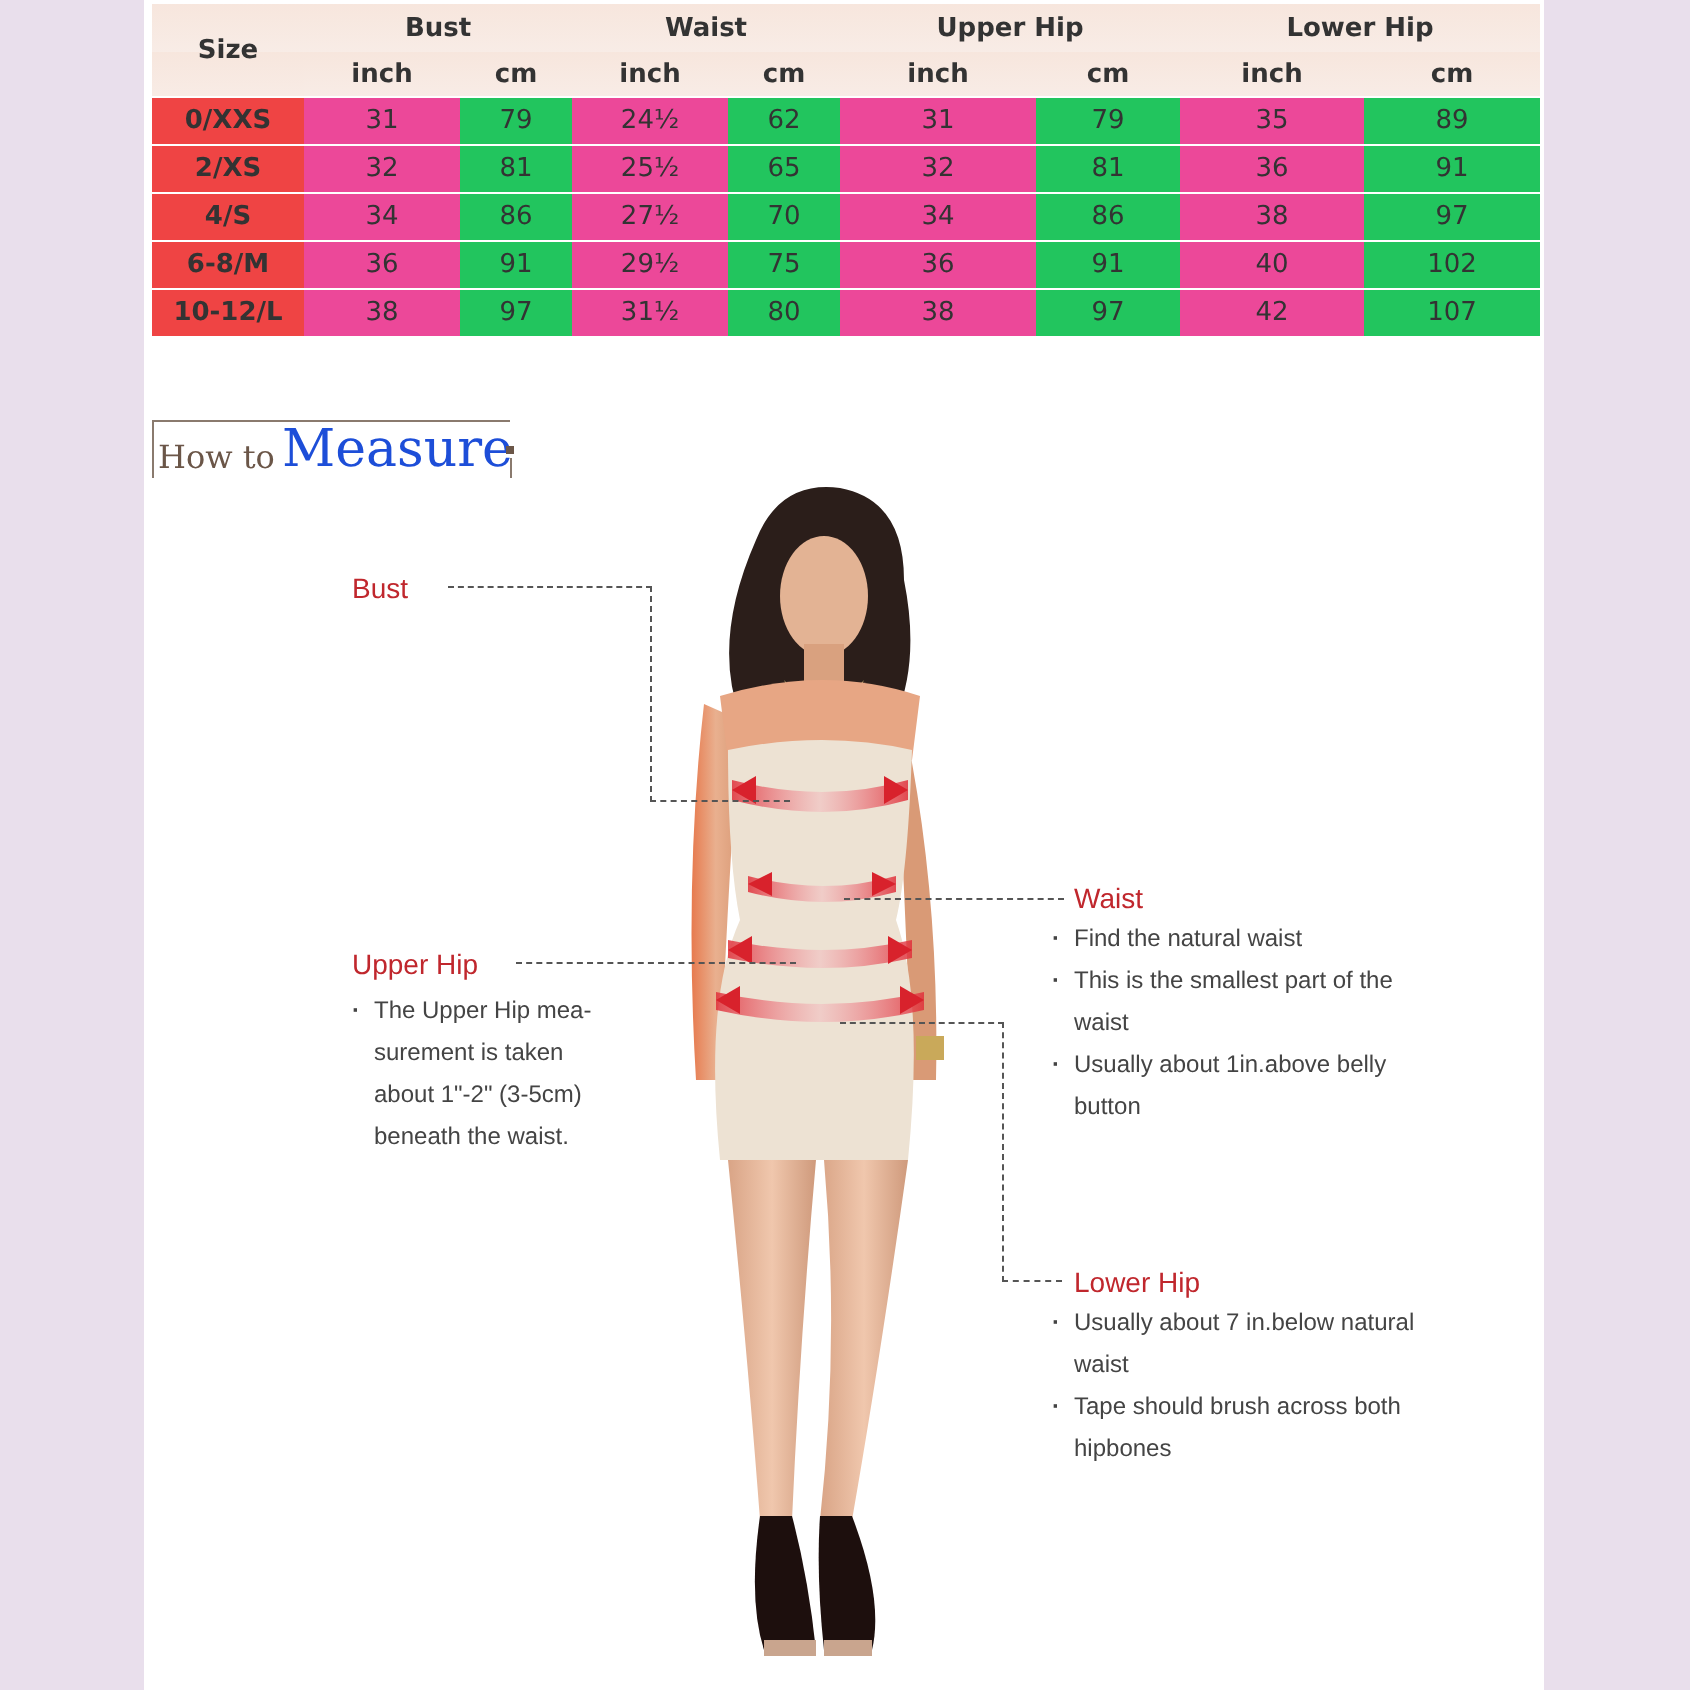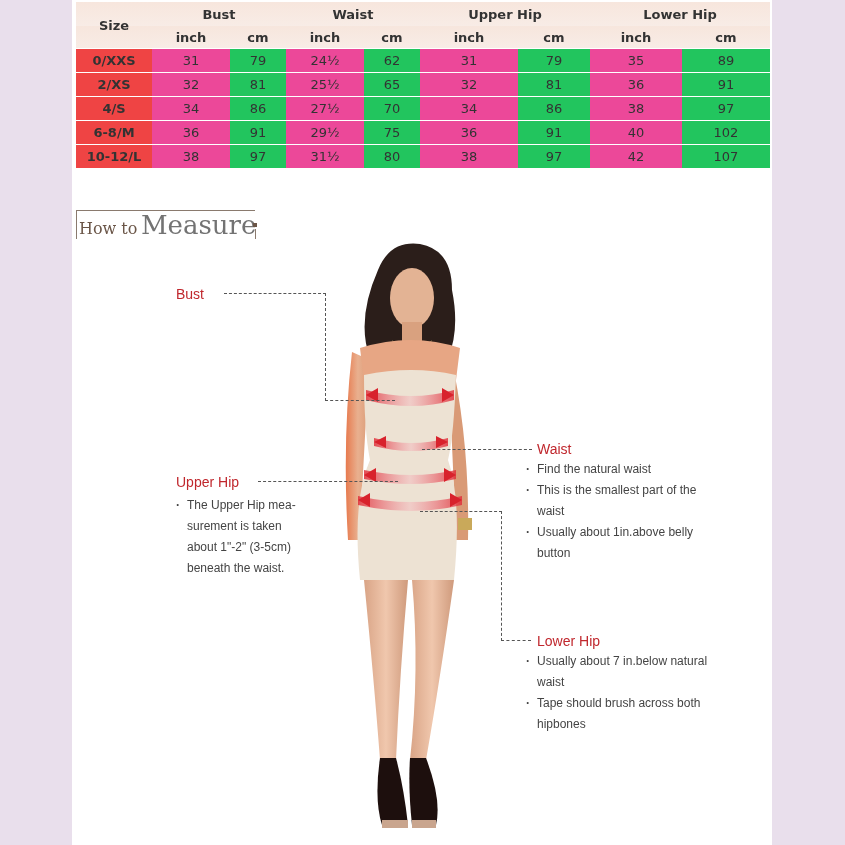--- a/index.html
+++ b/index.html
@@ -14,21 +14,21 @@
   .hdr-unit { height:22px; font-weight:bold; font-size:13px; color:#222; }
   .size-cell { font-weight:bold; color:#111; background:#ef4444; font-size:13px; }
   .cell-w { background:#ec4899; }
   .cell-g { background:#22c55e; }
   .body-row td { height:23px; border-top:1px solid #fff; }
   .col-size { width:76px; }
 
   
   .how-to { position:absolute; left:76px; top:181px; width:178px; height:28px; border-top:1px solid #8a7a6e; border-left:1px solid #8a7a6e;margin-top:29px; }
   .how-to-small { position:absolute; left:2px; top:8px; font-family:"DejaVu Serif", serif; font-size:16px; color:#6b5648; }
-  .how-to-big { position:absolute; left:64px; top:-1px; font-family:"DejaVu Serif", serif; font-size:26px; color:#737373; }
+  .how-to-big { position:absolute; left:64px; top:-1px; font-family:"DejaVu Serif", serif; font-size:26px; color:#1d4ed8; }
   .how-to-dot { position:absolute; left:176px; top:12px; width:4px; height:4px; background:#6b5648; }
   .how-to-tick { position:absolute; left:178px; top:18px; width:1px; height:10px; background:#8a7a6e; }
 
   
   .figure { position:absolute; left:330px; top:240px; width:160px; height:600px; }
 
   
   .note { position:absolute; font-family:"Liberation Sans", sans-serif; font-size:12px; color:#444; line-height:18px; }
   .note-title { color:#c0272d; font-size:14px; font-family:"Liberation Sans", sans-serif; margin-bottom:6px; }
   .note ul { list-style:none; margin:0; padding:0; }

